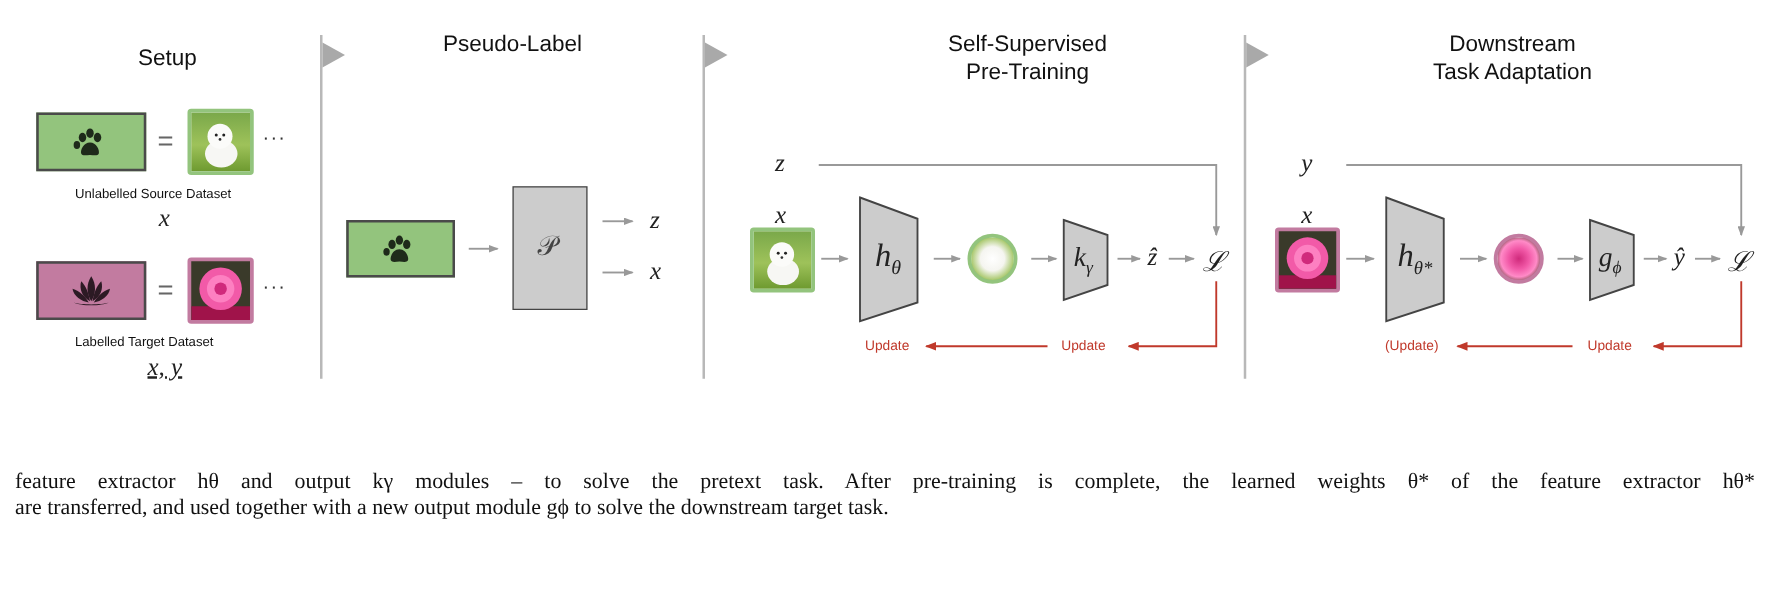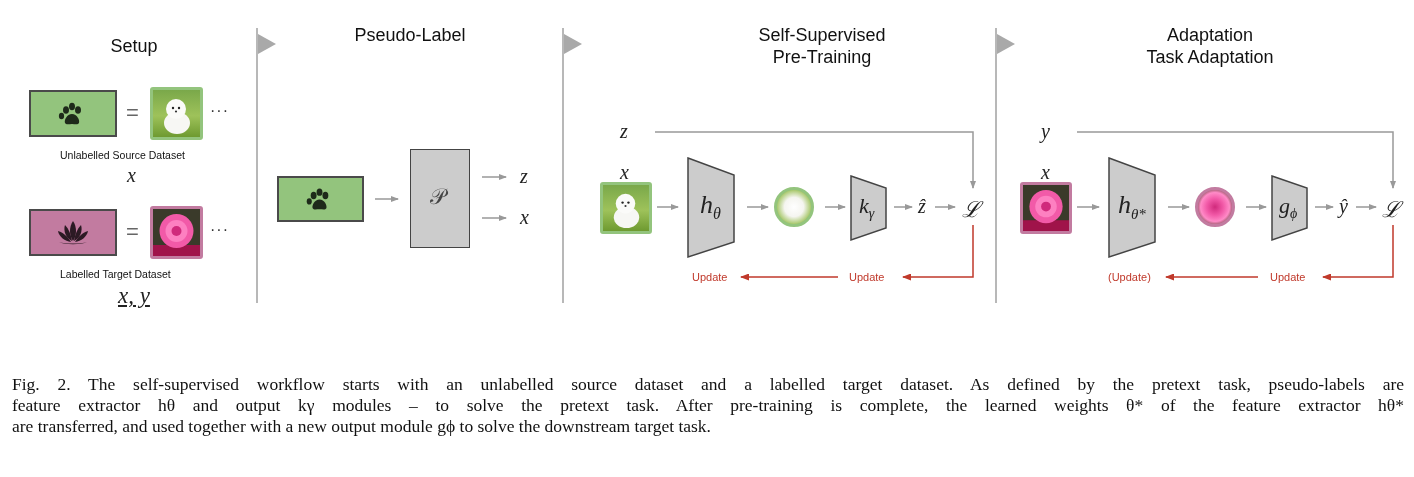--- a/index.html
+++ b/index.html
@@ -115,21 +115,21 @@
         <circle cx="23.5" cy="22" r="17"></circle>
       </g>
       <g fill="#ff8ac7" opacity="0.8">
         <circle cx="23.5" cy="22" r="11"></circle>
       </g>
       <circle cx="23.5" cy="22" r="5" fill="#d02a7c"></circle>
     </svg>
   </div>
   <div class="dots" style="left:210px; top:221px;">···</div>
   <div class="small" style="left:60px; top:268px; width:150px;">Labelled Target Dataset</div>
-  <div class="math" style="left:118px; top:283px; font-size:23px;text-decoration:underline;">x, y</div>
+  <div class="math" style="left:118px; top:283px; font-size:20px;text-decoration:underline;">x, y</div>
 </div>
 
 <div>
   <div class="title" style="left:300px; top:24px; width:220px;">
     <span>Pseudo-Label</span><br>
   </div>
   <div class="box-green" style="left:277px; top:176px; width:87px; height:46px;">
     <svg width="87" height="46" viewBox="0 0 88 47" style="left:-2px;top:-2px;">
       <g fill="#1e2a1a">
         <ellipse cx="37" cy="20" rx="3" ry="3.8"></ellipse>
@@ -170,21 +170,21 @@
     <span>k</span><sub style="font-size:14px;">γ</sub>
   </div>
   <div class="math" style="left:918px; top:195px; font-size:20px;">ẑ</div>
   <div class="math" style="left:962px; top:193px; font-size:22px;">ℒ</div>
   <div class="upd" style="left:692px; top:271px;">Update</div>
   <div class="upd" style="left:849px; top:271px;">Update</div>
 </div>
 
 <div>
   <div class="title" style="left:1100px; top:24px; width:220px;">
-    <span>Adaptation</span><br>
+    <span>Downstream</span><br>
     <span>Task Adaptation</span>
   </div>
   <div class="math" style="left:1041px; top:120px; font-size:20px;">y</div>
   <div class="math" style="left:1041px; top:161px; font-size:20px;">x</div>
   <div class="img-thumb" style="left:1020px; top:182px; width:52px; height:52px; border:3px solid #c27ba0; background:#3a3a2a;">
     <svg width="46" height="46" viewBox="0 0 47 47">
       <rect x="0" y="36" width="47" height="11" fill="#a0134a"></rect>
       <circle cx="23.5" cy="22" r="17" fill="#f25aa8"></circle>
       <circle cx="23.5" cy="22" r="11" fill="#ff8ac7" opacity="0.8"></circle>
       <circle cx="23.5" cy="22" r="5" fill="#d02a7c"></circle>
@@ -197,16 +197,15 @@
   <div class="math" style="left:1279px; top:193px; font-size:22px;">
     <span>g</span><sub style="font-size:14px;">ϕ</sub>
   </div>
   <div class="math" style="left:1339px; top:195px; font-size:20px;">ŷ</div>
   <div class="math" style="left:1382px; top:193px; font-size:22px;">ℒ</div>
   <div class="upd" style="left:1108px; top:271px;">(Update)</div>
   <div class="upd" style="left:1270px; top:271px;">Update</div>
 </div>
 
 <div class="caption">
-  <span class="line">Fig. 2.  The self-supervised workflow starts with an unlabelled source dataset and a labelled target dataset. As defined by the pretext task, pseudo-labels are</span>
   <span class="line">feature extractor hθ and output kγ modules – to solve the pretext task. After pre-training is complete, the learned weights θ* of the feature extractor hθ*</span>
   <span class="line last">are transferred, and used together with a new output module gϕ to solve the downstream target task.</span>
 </div>
 
 </body></html>

